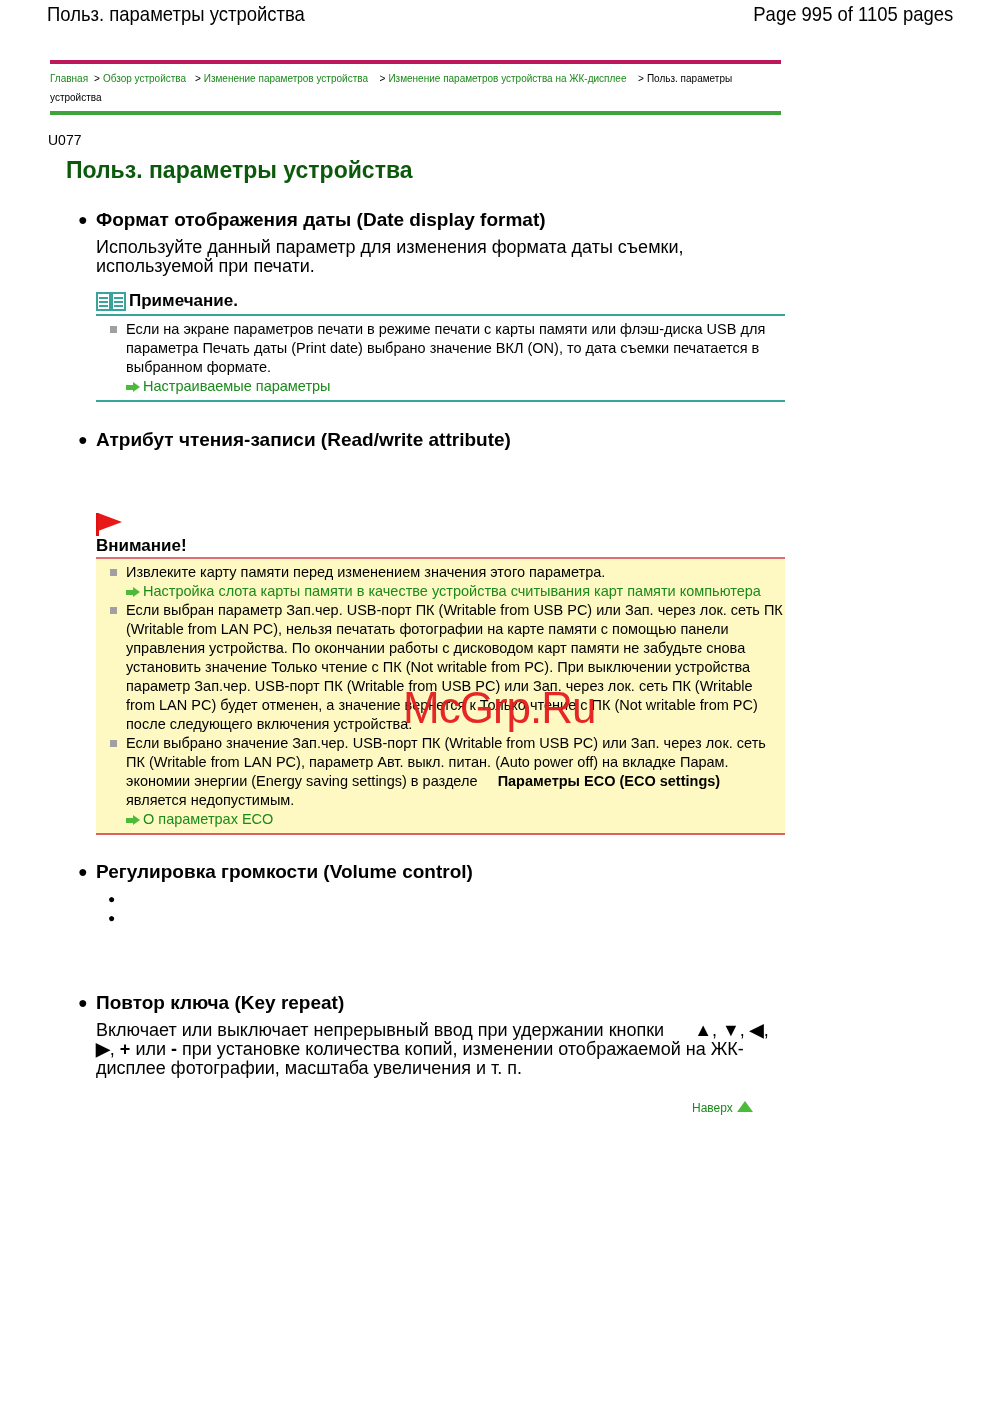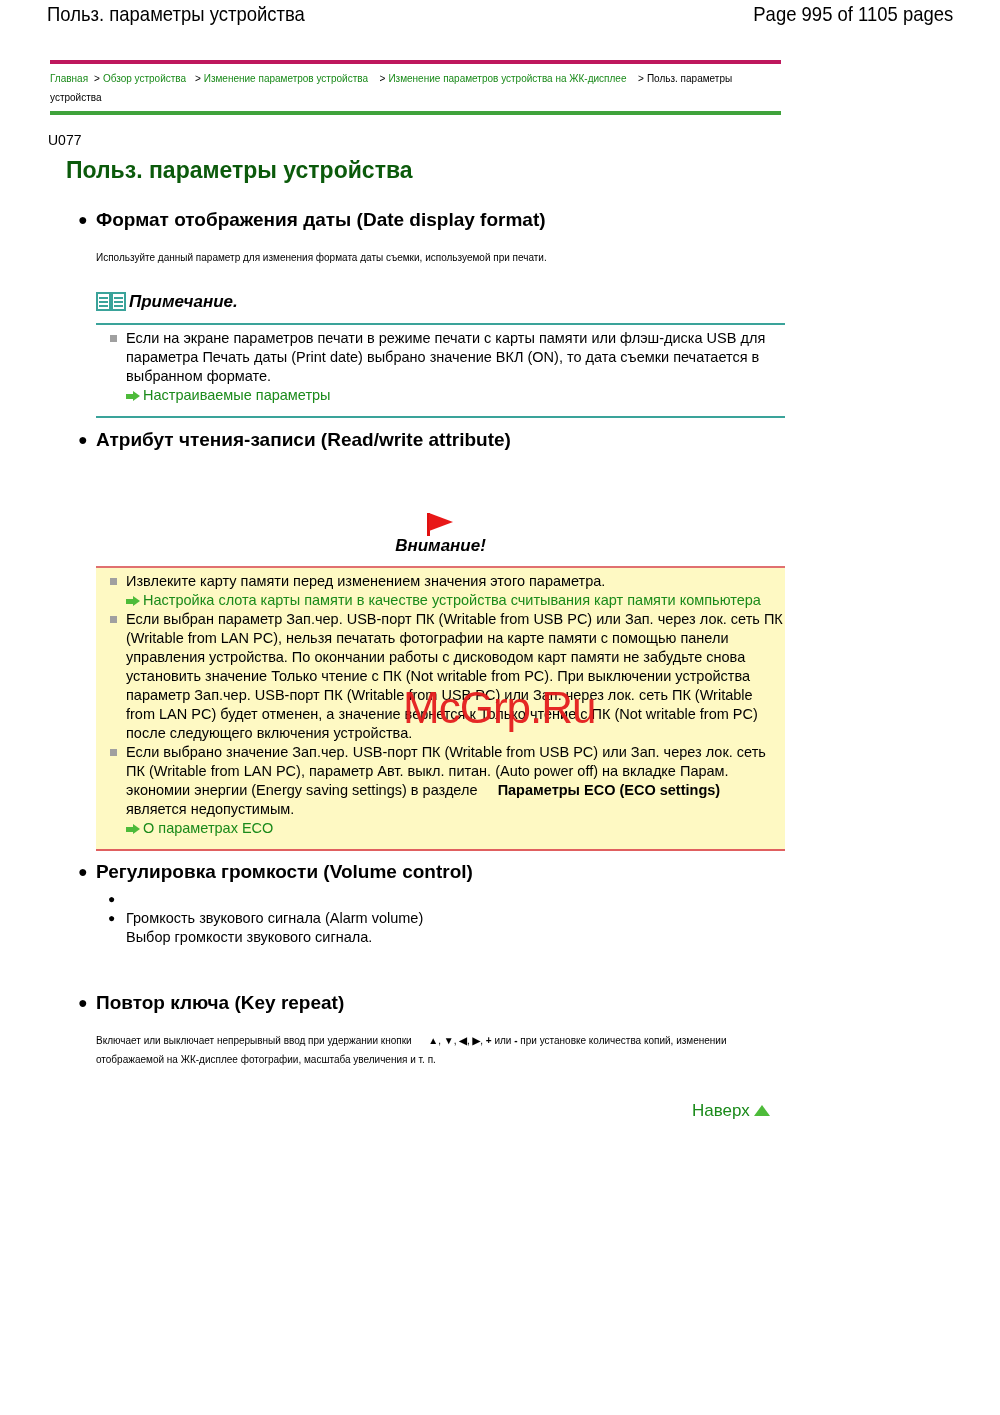--- a/index.html
+++ b/index.html
@@ -24,39 +24,39 @@
   .crumbs .sep { color: #000; margin: 0 3px 0 6px; }
   .crumbs .cur { color: #000; }
   .code { position: absolute; left: 48px; top: 132px; font-size: 14px; }
   .h1 {
     position: absolute; left: 66px; top: 157px; font-size: 23px; font-weight: bold;
     color: #0b5a0b;
   }
   .sec { position: absolute; left: 78px; width: 710px; }
   .sec-h { font-size: 19px; font-weight: bold; line-height: 24px; display: flex; }
   .sec-h .dot { width: 18px; font-size: 16px; }
-  .body-text { margin-left: 18px; font-size: 10px; line-height: 19px; margin-top: 16px; }
+  .body-text { margin-left: 18px; font-size: 18px; line-height: 19px; margin-top: 6px; }
   .box { position: absolute; left: 96px; width: 689px; }
-  .box-head { display: flex; align-items: center; font-size: 17px; font-weight: bold; padding-bottom: 10px; font-style: italic; }
+  .box-head { display: flex; align-items: flex-start; font-size: 17px; font-weight: bold; padding-bottom: 1px; }
   .note .box-head { border-bottom: 2px solid #3aa39a; }
   .note .box-foot { border-top: 2px solid #3aa39a; }
   .warn .box-head { border-bottom: 2px solid #e07070; flex-direction: column; }
   .warn .box-body { background: #fef9c3; border-bottom: 2px solid #e06060; }
-  .box-body { padding: 4px 0 11px 0; }
+  .box-body { padding: 4px 0 4px 0; }
   .bi { display: flex; font-size: 14.5px; line-height: 19px; }
   .bi .sq { width: 30px; flex: none; position: relative; }
   .bi .sq::after { content: ""; position: absolute; left: 14px; top: 6px; width: 7px; height: 7px; background: #a0a0a0; }
   .link { color: #1a8a1a; }
   .garr { display:inline-block; width: 15px; height: 10px; position: relative; vertical-align: -1px; margin-right: 2px; }
   .garr::before { content:""; position:absolute; left:0; top:3px; width:8px; height:5px; background:#4dbb3a; }
   .garr::after { content:""; position:absolute; left:7px; top:0; border-left:7px solid #4dbb3a; border-top:5.5px solid transparent; border-bottom:5.5px solid transparent; }
   .sub-list { margin-left: 30px; margin-top: 6px; font-size: 14.5px; line-height: 19px; }
   .sub-item { display: flex; }
   .sub-item .bul { width: 18px; flex: none; font-size: 12px; }
-  .top-link { position: absolute; left: 692px; top: 1101px; font-size: 17px; color: #1a8a1a; }
+  .top-link { position: absolute; left: 692px; top: 1101px; font-size: 12px; color: #1a8a1a; }
   .tri-up { display: inline-block; width: 0; height: 0; border-left: 8px solid transparent; border-right: 8px solid transparent; border-bottom: 11px solid #4dbb3a; margin-left: 4px; vertical-align: 0px; }
   .keys b { font-weight: bold; }
   .watermark {
     position: absolute; left: 403px; top: 683px; font-size: 44px; color: #e41d1d;
     font-family: "Liberation Sans", sans-serif; letter-spacing: -1px; opacity: 0.95;
   }
 </style>
 </head>
 <body>
 
@@ -147,21 +147,20 @@
   <div class="sec-h">
       <span class="dot">●</span>
       <span>Регулировка громкости (Volume control)</span>
     </div>
   <div class="sub-list">
     <div class="sub-item">
       <span class="bul">●</span>
     </div>
     <div class="sub-item">
       <span class="bul">●</span>
-      <div><span>Громкость звукового сигнала (Alarm volume)</span><br><span>Выбор громкости звукового сигнала.</span></div>
     </div>
   </div>
 </div>
 
 <div class="sec" style="top:991px;">
   <div class="sec-h">
       <span class="dot">●</span>
       <span>Повтор ключа (Key repeat)</span>
     </div>
   <div class="body-text keys">

